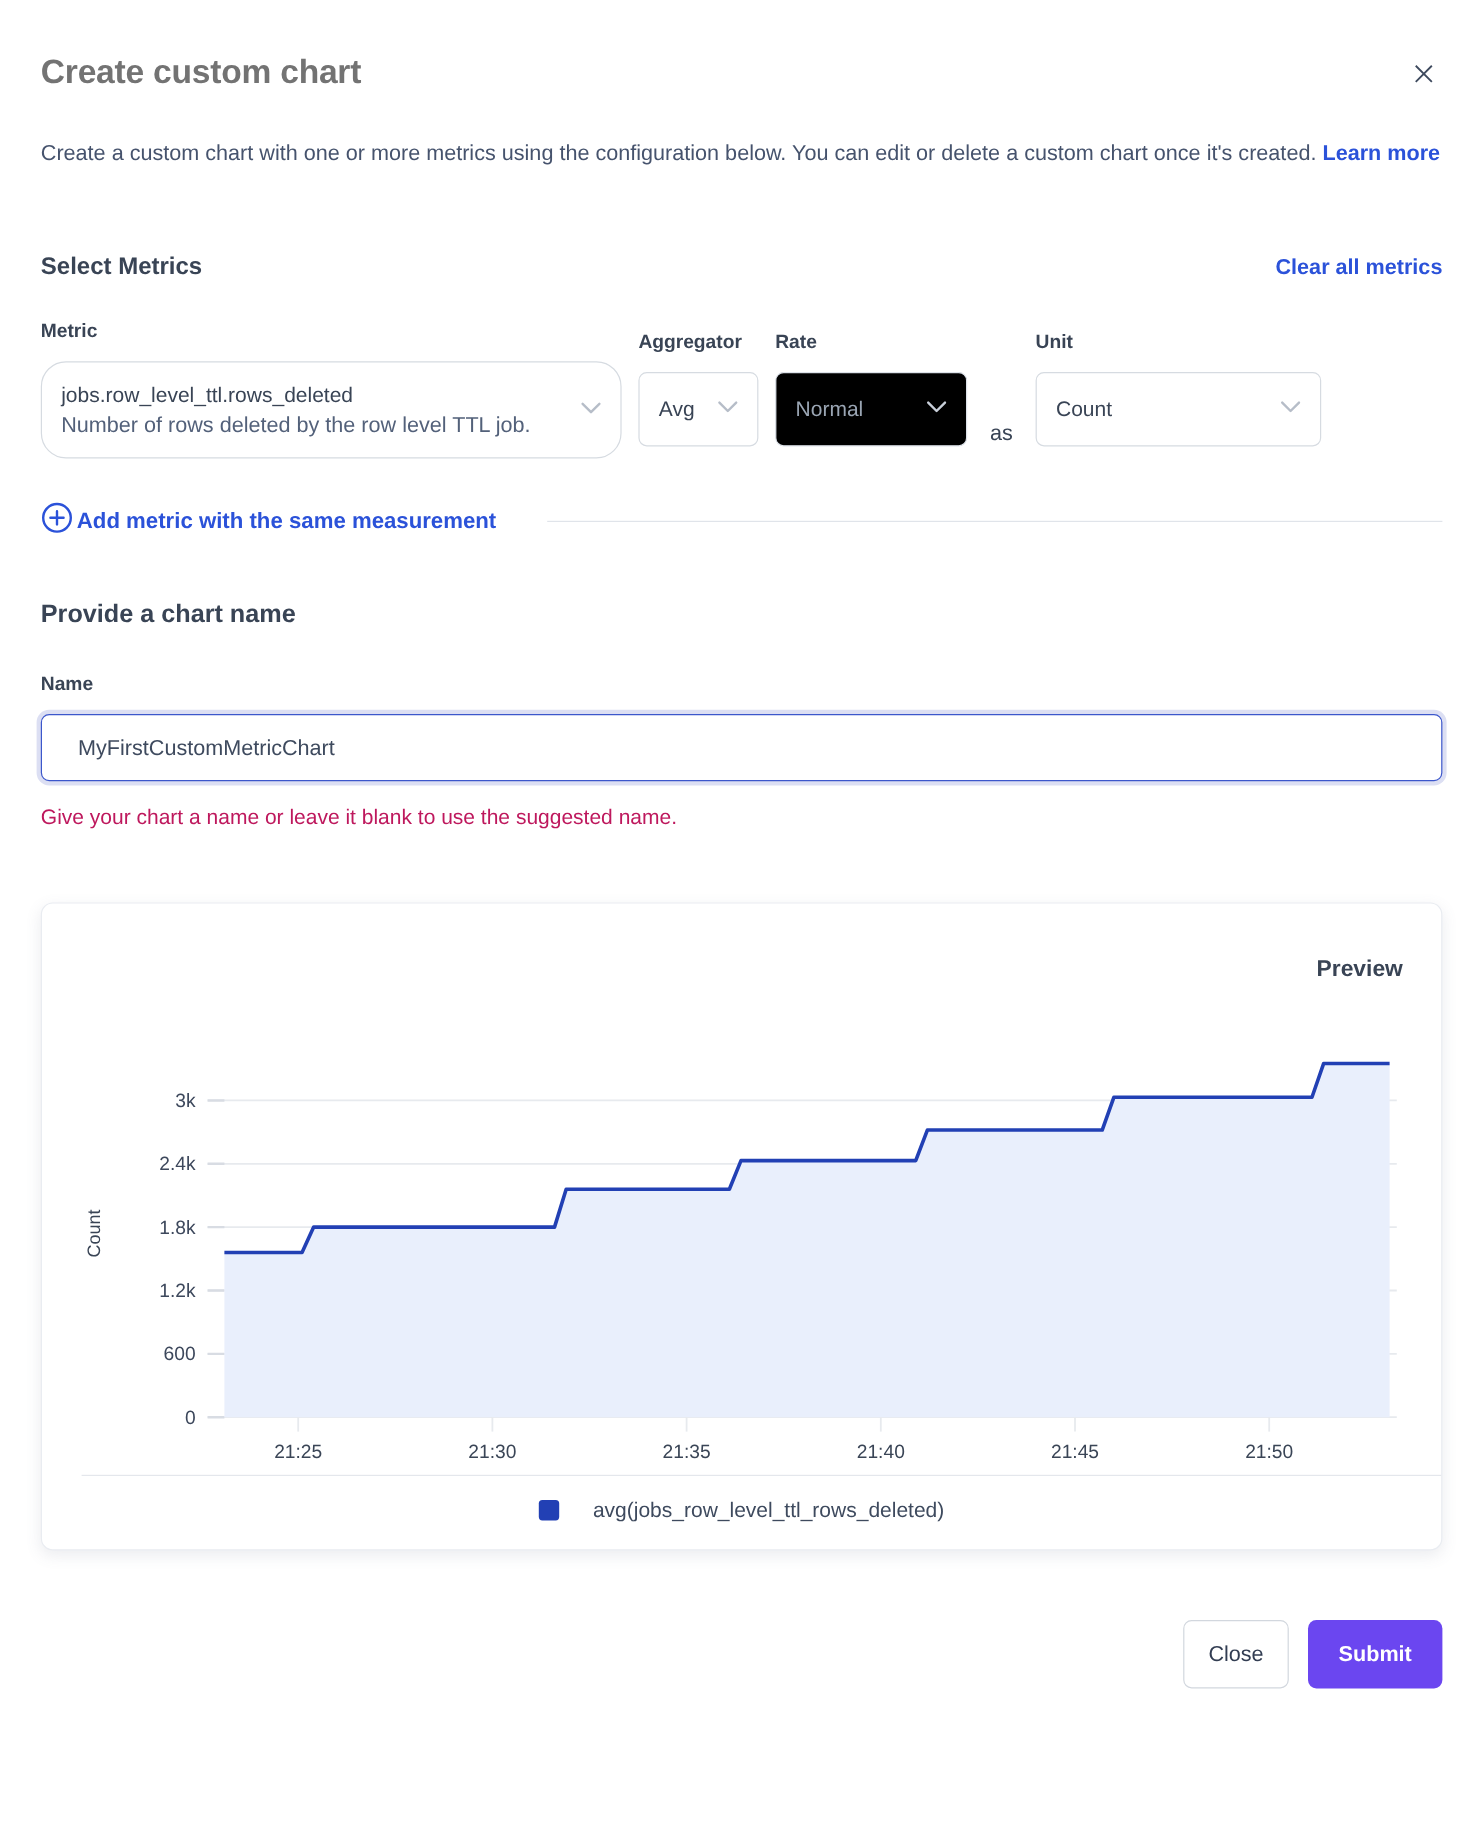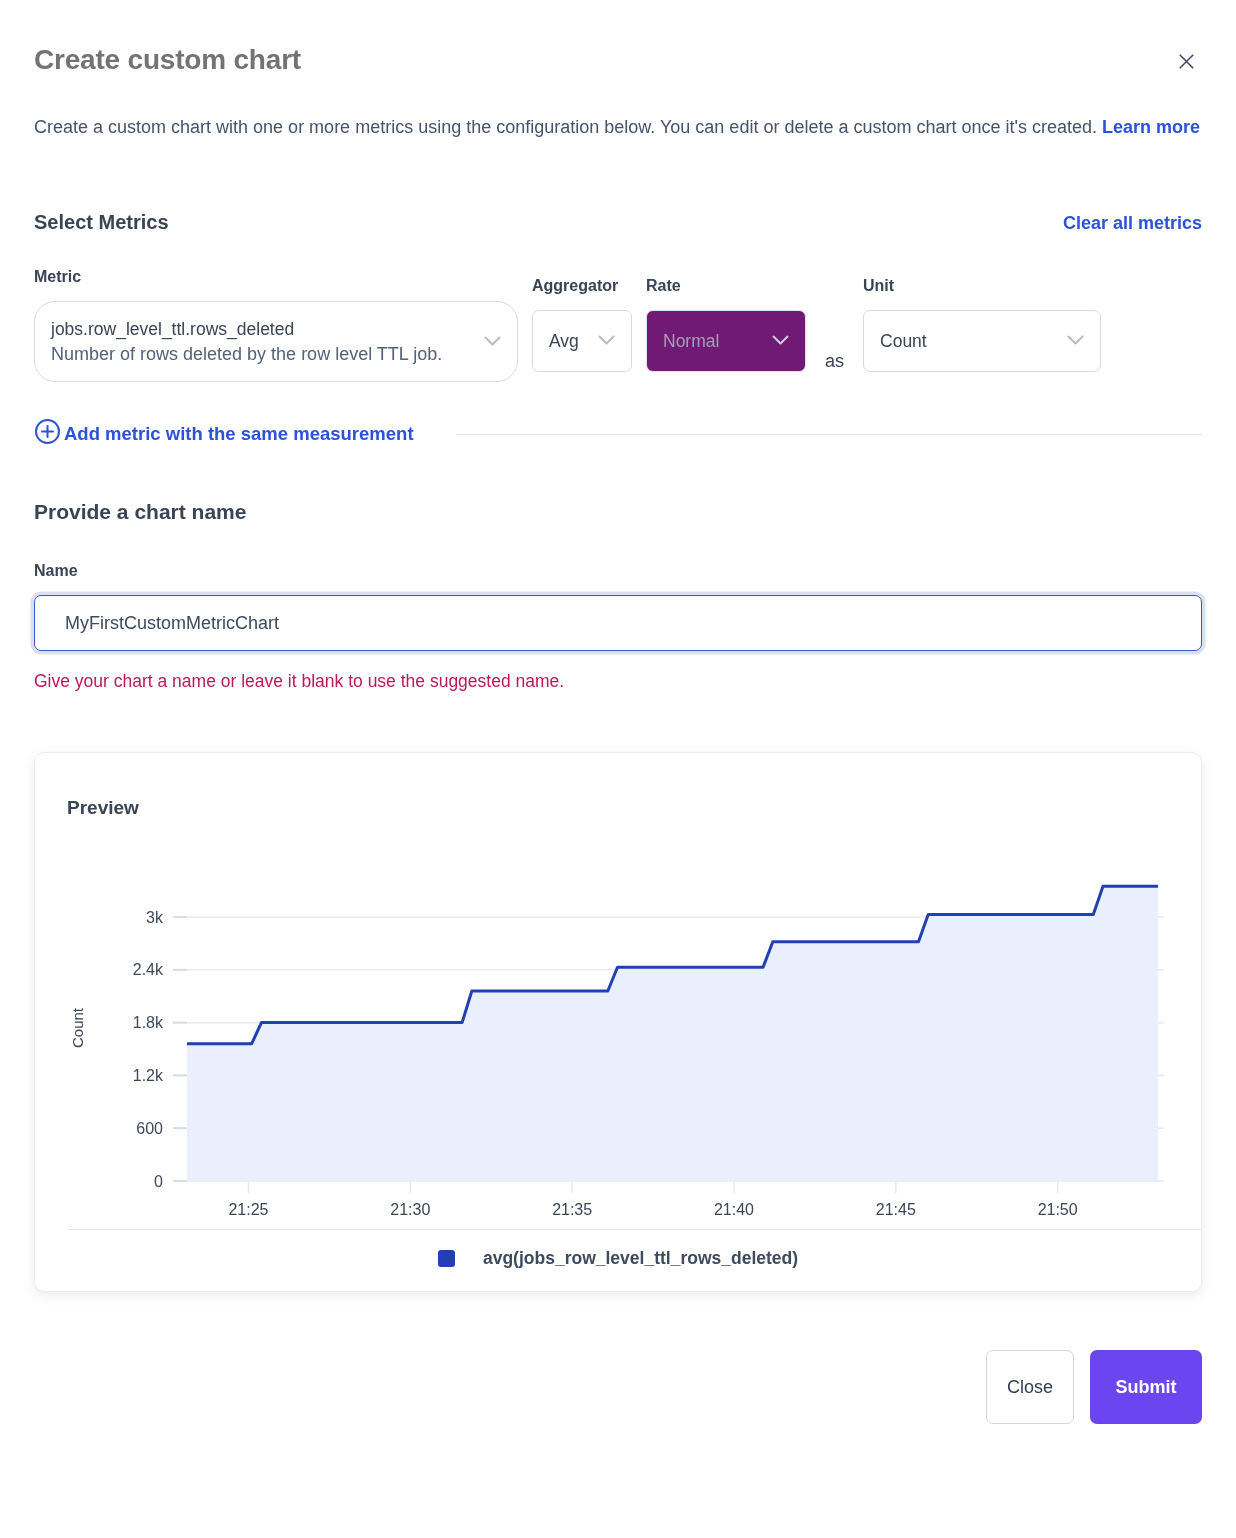--- a/index.html
+++ b/index.html
@@ -20,50 +20,50 @@
   .metrics-row { margin-top:34px; display:flex; align-items:flex-start; }
   .field-col { display:flex; flex-direction:column; }
   .field-label { font-size:16px; font-weight:700; color:#394455; margin-bottom:15px; }
   .offset-col { padding-top:9px; }
   .select { border:1px solid #d6dbe1; border-radius:7px; background:#fff; display:flex; align-items:center;
             justify-content:space-between; padding:0 16px; height:62px; cursor:pointer; }
   .metric-select { width:484px; height:81px;border-radius:21px; }
   .metric-texts .metric-value { font-size:17.5px; color:#394455; }
   .metric-texts .metric-desc { font-size:18px; color:#53617a; margin-top:4px; }
   .select-value { font-size:17.5px; color:#394455; }
-  .select.disabled { background:#701a75; border-color:#dde2e9; cursor:default; }
+  .select.disabled { background:#000000; border-color:#dde2e9; cursor:default; }
   .select.disabled .select-value { color:#9aa5b3; }
   .gap14 { width:14px; flex:0 0 14px; }
   .agg-select { width:100px; }
   .rate-select { width:160px; }
   .unit-select { width:238px; }
   .as-label { align-self:flex-end; font-size:18px; color:#394455; margin:0 19px 10px 19px; }
 
   .add-row { margin-top:36px; display:flex; align-items:center; }
   .add-link { display:flex; align-items:center; gap:3px; font-size:18.5px; }
   .add-divider { flex:1; margin-left:42px; border-top:1px solid #e0e4ea; height:0; }
 
   .name-heading { margin-top:50px; font-size:21px; font-weight:700; color:#394455; }
   .name-label { margin-top:38px; font-size:16px; font-weight:700; color:#394455; }
   .name-input { margin-top:15px; width:1168px; height:56px; border:1.6px solid #3c57cb; border-radius:7px;
                 box-shadow:0 0 0 3.5px #dcdff3; font-size:18px; color:#3e4a5e; padding:0 30px;
                 font-family:"Liberation Sans", sans-serif; outline:none; }
   .helper { margin-top:20px; font-size:17.5px; color:#be185d; }
 
   .preview-card { margin-top:60px; width:1168px; border:1px solid #e9ecf1; border-radius:10px;
                   box-shadow:0 4px 12px rgba(96,108,128,0.12); padding:44px 32px 0 32px; background:#fff; }
-  .preview-title { font-size:19px; font-weight:700; color:#394455; }
+  .preview-title { font-size:19px; font-weight:700; color:#394455;text-align:right; }
   .chart-svg { display:block; margin-top:12px; }
   .legend-divider { border-top:1px solid #e4e7ec; margin:4px -32px 0 1px; }
-  .legend-row { display:flex; justify-content:center; align-items:center; gap:28px; margin-top:18px; padding-bottom:22px;font-weight:bold; }
+  .legend-row { display:flex; justify-content:center; align-items:center; gap:28px; margin-top:18px; padding-bottom:22px; }
   .legend-swatch { width:17px; height:17px; border-radius:3px; background:#2240b4; }
   .legend-label { font-size:17.5px; color:#3e4a5e; }
 
   .footer { display:flex; justify-content:flex-end; gap:16px; margin-top:58px; }
-  .btn { height:74px; border-radius:7px; font-size:18px; cursor:pointer; font-family:"Liberation Sans", sans-serif; }
+  .btn { height:57px; border-radius:7px; font-size:18px; cursor:pointer; font-family:"Liberation Sans", sans-serif; }
   .btn-close { width:88px; background:#fff; border:1px solid #d2d7de; color:#323d52; }
   .btn-submit { width:112px; background:#6b46f0; border:none; color:#fff; font-weight:700; }
 </style>
 </head>
 <body>
 
 <div class="modal">
 
   <div class="title-row">
     <div class="modal-title">Create custom chart</div>

